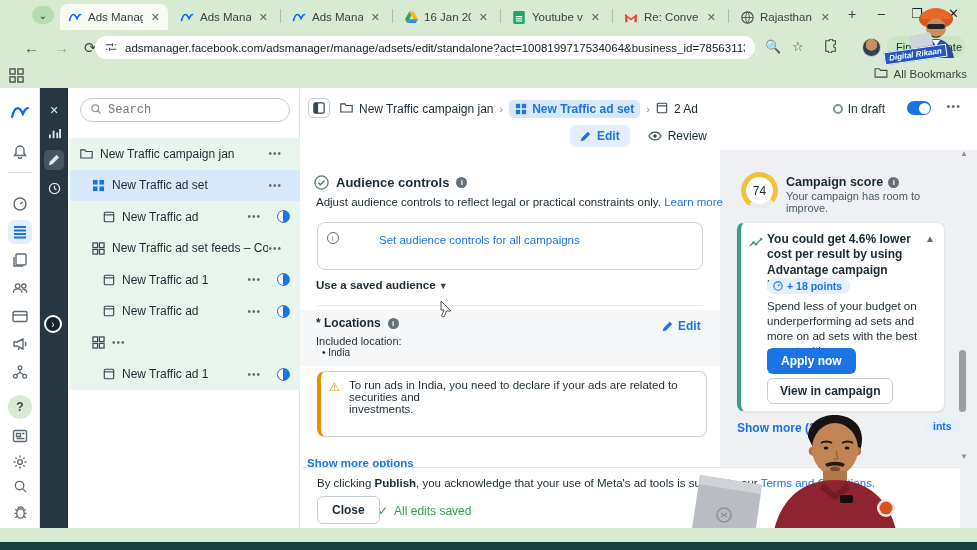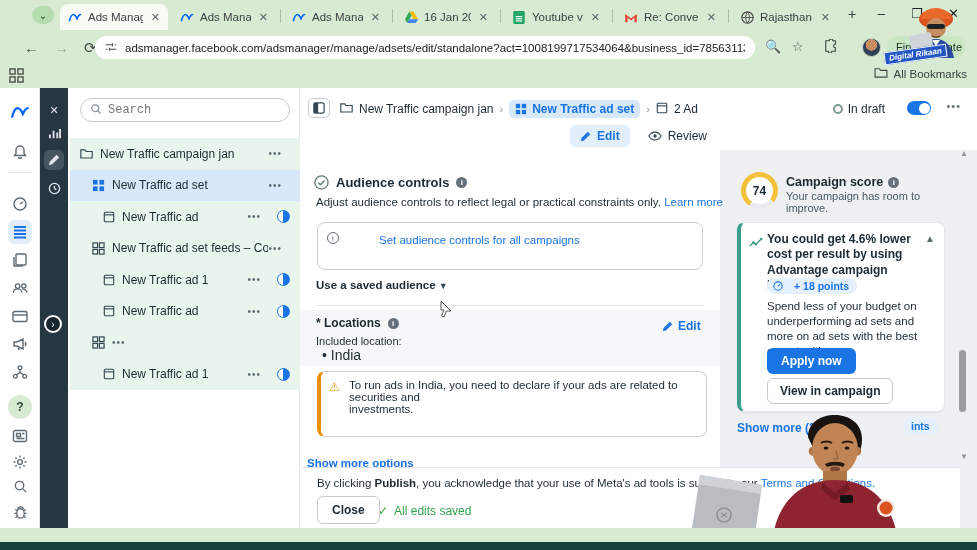--- a/index.html
+++ b/index.html
@@ -76,32 +76,32 @@
   .blue { color:#1b74e4; }
   .infobox { left:317px; top:222px; width:386px; height:48px; border:1px solid #ccd0d5; border-radius:8px; background:#fff; padding:8px 10px 0 30px; font-size:11.5px; color:#1c2b33; }
   .circle-i { left:9px; top:9px; width:12px; height:12px; border:1.2px solid #5f6b73; border-radius:50%; color:#5f6b73; font-size:8px; display:flex; align-items:center; justify-content:center; }
   .divline { left:317px; width:386px; height:1px; background:#e4e6eb; }
   .locbg { left:300px; top:310px; width:420px; height:56px; background:#f6f7f9; }
   .warnbox { left:317px; top:371px; width:390px; height:66px; background:#fff; border:1px solid #ccd0d5; border-left:4px solid #e78f07; border-radius:8px; padding:7px 10px 0 28px; font-size:11.5px; color:#1c2b33; }
   .warnico { left:8px; top:8px; color:#e78f07; font-size:12px; }
   .reqbtn { left:26px; top:39px; border:1px solid #c6cbd2; background:#fff; border-radius:6px; font-size:11.5px; font-weight:bold; color:#1c2b33; padding:5px 11px; font-family:"Liberation Sans",sans-serif; }
   .cutlink { left:307px; top:457px; font-size:11.5px; font-weight:bold; color:#1b74e4; z-index:1; }
   .gauge { left:741px; top:172px; width:37px; height:37px; border-radius:50%; background:conic-gradient(from 215deg,#f3c13c 0 76%,#e8eaed 76% 100%); display:flex; align-items:center; justify-content:center; }
-  .gauge .inner { width:27px; height:27px; border-radius:50%; background:#fff; display:flex; align-items:center; justify-content:center; font-size:12px; font-weight:bold; color:#1c2b33; }
+  .gauge .inner { width:27px; height:27px; border-radius:50%; background:#fff; display:flex; align-items:center; justify-content:center; font-size:12px; font-weight:normal; color:#1c2b33; }
   .scoretitle { left:786px; top:175px; font-size:12.5px; font-weight:bold; color:#1c2b33; display:flex; gap:5px; align-items:center; }
   .scoresub { left:786px; top:190px; font-size:11px; color:#465a65; width:160px; }
   .suggcard { left:737px; top:222px; width:208px; height:190px; background:#fff; border:1px solid #e4e6eb; border-left:4px solid #39a08e; border-radius:8px; box-shadow:0 1px 2px rgba(0,0,0,.06); }
   .sugghead { left:26px; top:9px; width:158px; font-size:12px; font-weight:bold; color:#1c2b33; line-height:1.28; }
   .chevup { right:9px; top:10px; color:#5f6b73; font-size:10px; }
-  .ptsbadge { left:26px; top:55px; background:#e4f0fd; color:#1b74e4; font-size:10.5px; font-weight:bold; border-radius:9px; padding:2px 8px 2px 6px; display:flex; gap:11px; align-items:center; }
+  .ptsbadge { left:26px; top:55px; background:#e4f0fd; color:#1b74e4; font-size:10.5px; font-weight:bold; border-radius:9px; padding:2px 8px 2px 6px; display:flex; gap:4px; align-items:center; }
   .suggbody { left:26px; top:76px; width:168px; font-size:11.5px; color:#1c2b33; line-height:1.3; }
   .applybtn { left:26px; top:125px; background:#1b74e4; color:#fff; border:none; border-radius:6px; font-size:12px; font-weight:bold; padding:6px 14px; font-family:"Liberation Sans",sans-serif; }
   .viewbtn { left:26px; top:155px; background:#fff; color:#1c2b33; border:1px solid #c6cbd2; border-radius:6px; font-size:12px; font-weight:bold; padding:5px 12px; font-family:"Liberation Sans",sans-serif; }
   .showmore { left:737px; top:421px; color:#1b74e4; font-size:12px; font-weight:bold; display:flex; gap:5px; align-items:center; }
-  .intsbadge { left:903px; top:418px; background:#e4f0fd; color:#1b74e4; font-size:10.5px; font-weight:bold; border-radius:9px; padding:2px 8px; z-index:19; }
+  .intsbadge { left:925px; top:418px; background:#e4f0fd; color:#1b74e4; font-size:10.5px; font-weight:bold; border-radius:9px; padding:2px 8px; z-index:19; }
 
   
   .footer { left:302px; top:467px; width:658px; height:61px; background:#fff; border-top:1px solid #e4e6eb; z-index:5; }
   .disclaim { left:15px; top:9px; font-size:11.5px; color:#1c2b33; }
   .closebtn { left:15px; top:28px; border:1px solid #c6cbd2; background:#fff; border-radius:6px; font-size:12px; font-weight:bold; color:#1c2b33; padding:6px 14px; font-family:"Liberation Sans",sans-serif; }
   .savedtxt { left:76px; top:36px; color:#31a24c; font-size:12px; display:flex; gap:6px; align-items:center; }
   .scrollarrow { left:960px; color:#8d9196; font-size:8px; z-index:6; }
   .scrollthumb { left:959px; top:350px; width:7px; height:62px; background:#9a9da1; border-radius:4px; z-index:6; }
 
   
@@ -514,21 +514,21 @@
   <span>* Locations</span>
   <span class="infodot">i</span>
 </div>
 <div class="abs blue" style="left:662px;top:319px;font-size:12px;font-weight:bold;display:flex;gap:5px;align-items:center;">
   <svg width="11" height="11" viewBox="0 0 14 14">
       <path d="M1 13l1-4 8-8 3 3-8 8z" fill="#1b74e4"></path>
     </svg>
   <span>Edit</span>
 </div>
 <div class="abs" style="left:316px;top:335px;font-size:11px;color:#1c2b33;">Included location:</div>
-<div class="abs" style="left:322px;top:347px;font-size:14px;color:#1c2b33;">• <span>India</span></div>
+<div class="abs" style="left:322px;top:347px;font-size:10px;color:#1c2b33;">• <span>India</span></div>
 <div class="abs warnbox">
   <div class="abs warnico">⚠</div>
   <div>To run ads in India, you need to declare if your ads are related to securities and</div>
   <div>investments.</div>
 </div>
 <div class="abs cutlink">Show more options</div>
 
 <div class="abs gauge">
     <div class="inner">74</div>
   </div>

